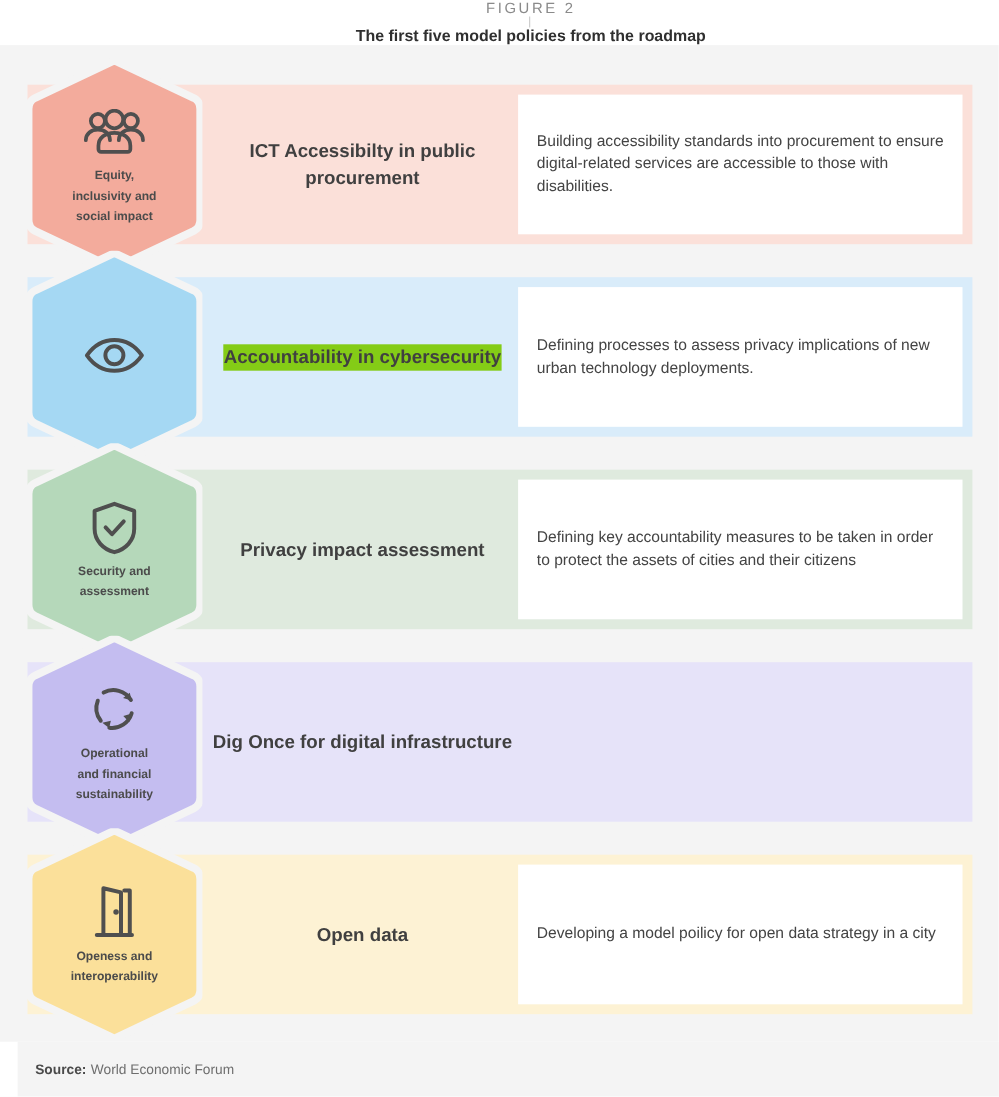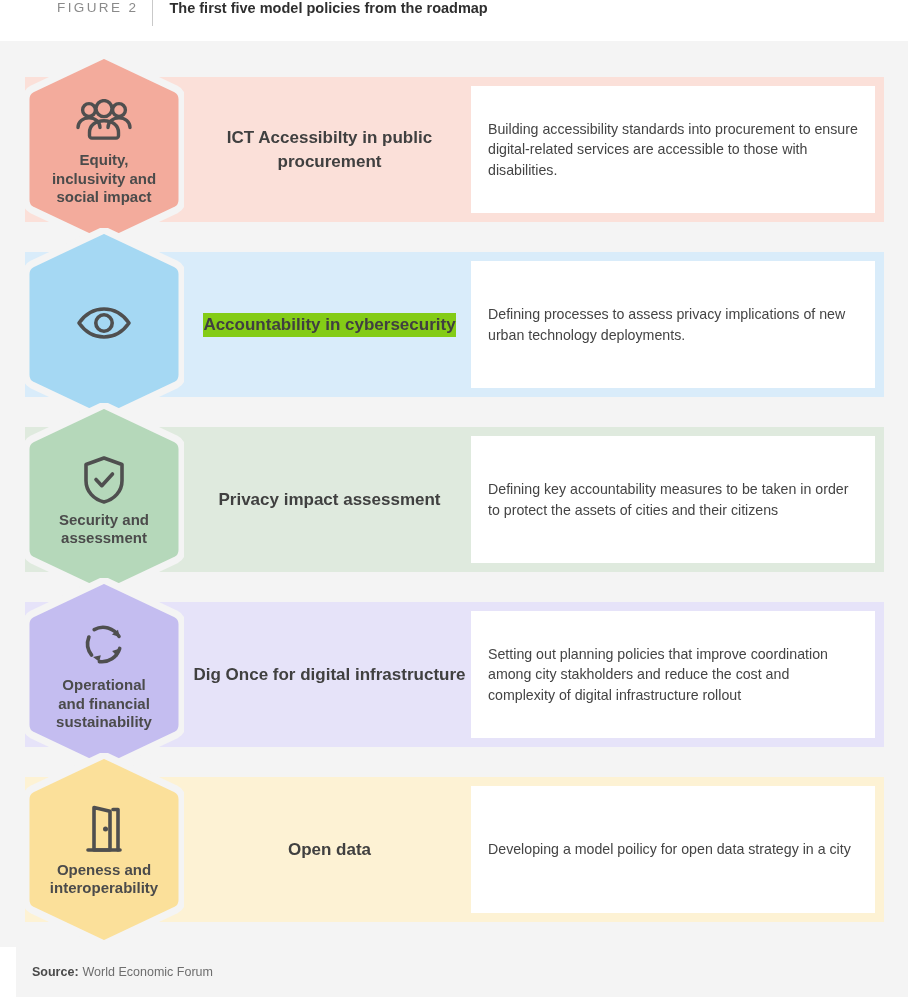--- a/index.html
+++ b/index.html
@@ -13,23 +13,24 @@
     font-family: "Liberation Sans", sans-serif;
     overflow: hidden;
     position: relative;
   }
 
   
   .figure-header {
     height: 41px;
     background: #ffffff;
     display: flex;
-    align-items: flex-start;
+    align-items: center;
     padding-left: 57px;
     box-sizing: border-box;
+    flex-direction: column;
   }
   .figure-label {
     font-size: 13.5px;
     letter-spacing: 2.4px;
     color: #8a8a8a;
     font-weight: 400;
     white-space: nowrap;
   }
   .header-divider {
     width: 1px;
@@ -113,21 +114,21 @@
   .hex-icon {
     width: 60px;
     height: 56px;
     display: flex;
     align-items: center;
     justify-content: center;
     margin-bottom: 3px;
   }
   .hex-icon svg { display: block; }
   .hex-label {
-    font-size: 15px;
+    font-size: 11px;
     line-height: 18.5px;
     font-weight: bold;
     color: #4b4b4b;
     text-align: center;
     width: 150px;
   }
 
   
   .policy-title {
     position: absolute;
@@ -366,23 +367,20 @@
               <div>and financial</div>
               <div>sustainability</div>
             </div>
       </div>
     </div>
 
     <div class="policy-title">
       <span class="policy-title-inner">Dig Once for digital infrastructure</span>
     </div>
 
-    <div class="desc-card">
-      <div class="desc-text">Setting out planning policies that improve coordination among city stakholders and reduce the cost and complexity of digital infrastructure rollout</div>
-    </div>
   </div>
       <div class="row row-4">
     <div class="row-band" style="background:#fdf2d4"></div>
 
     <div class="hex-wrap">
       <svg class="hex" viewBox="0 0 160 193" preserveAspectRatio="none">
     <path d="M80 2
              L152 36
              Q158 39 158 46
              L158 147

